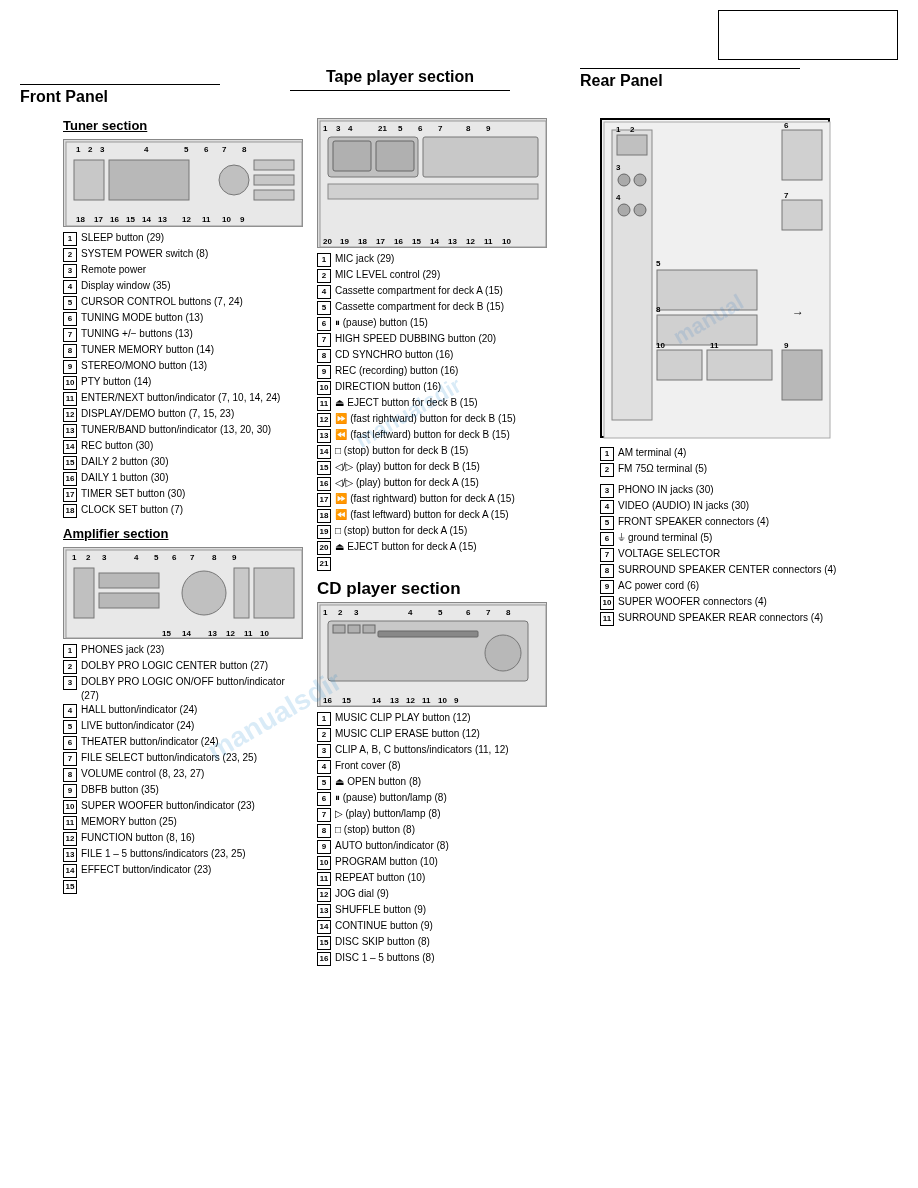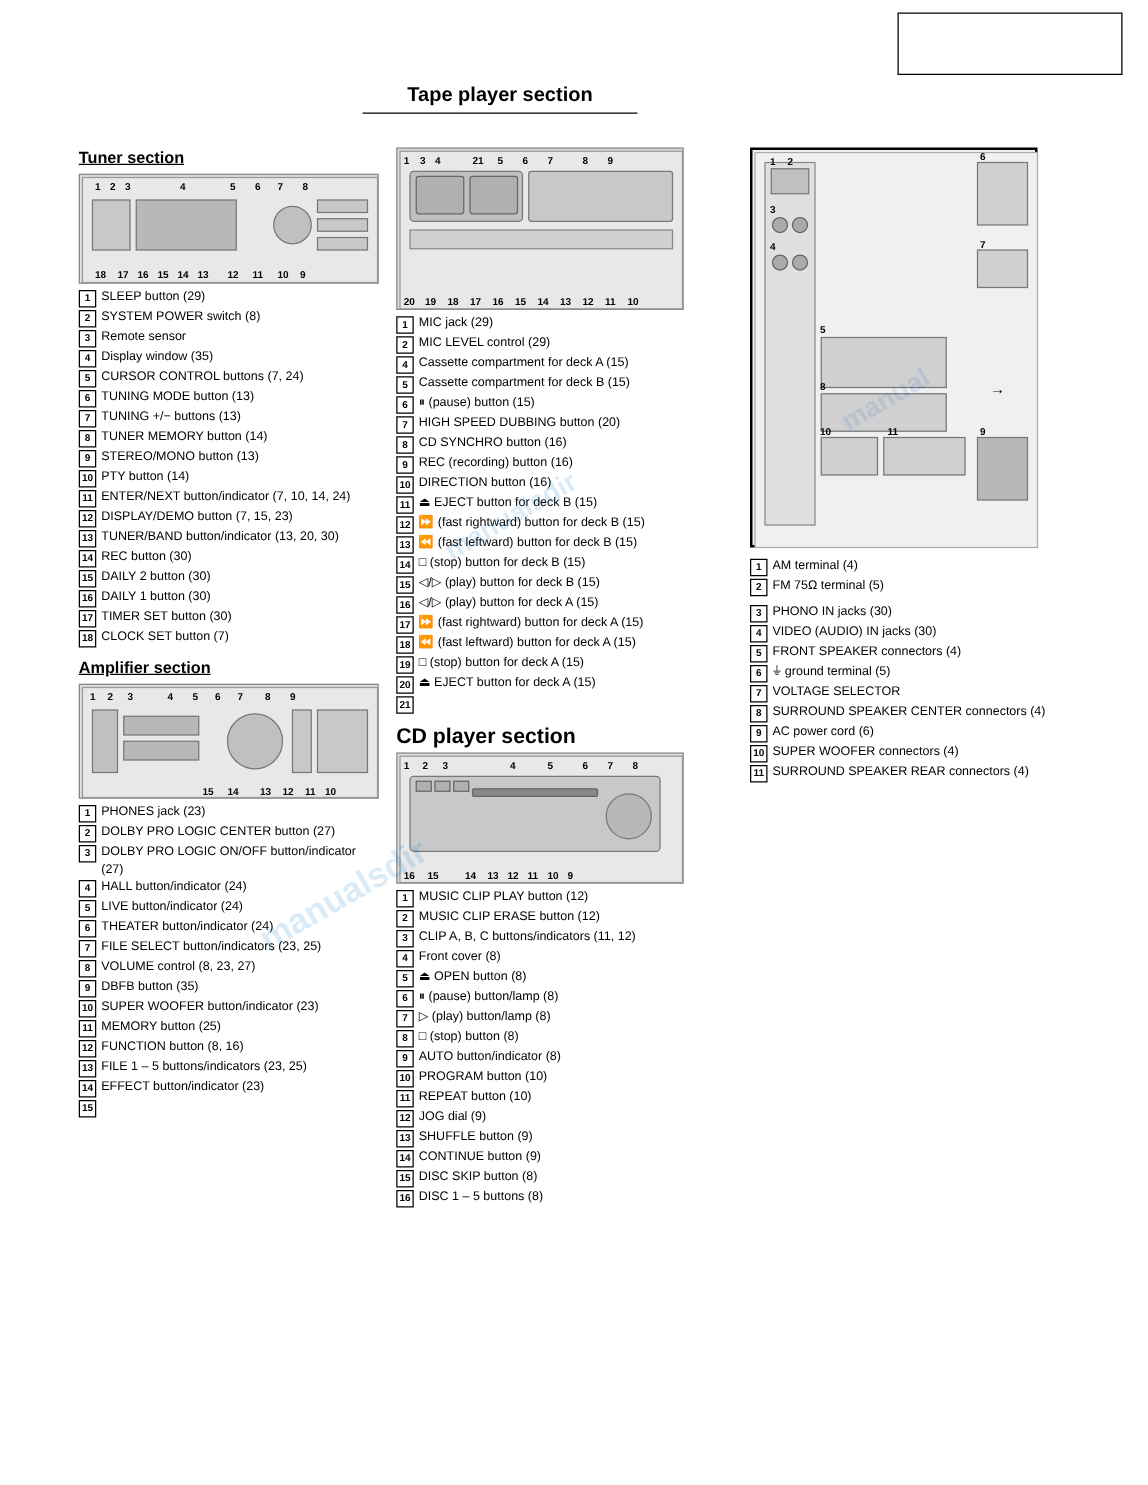--- a/index.html
+++ b/index.html
@@ -96,21 +96,29 @@
 
 <div class="page">
 
   <div class="top-right-box"></div>
 
   <div style="position:absolute; top:68px; left:290px;">
     <div class="tape-header">Tape player section</div>
     <hr style="border:none;border-top:1px solid #000;width:220px;margin:0;">
   </div>
 
-
+  <div style="position:absolute; top:68px; left:580px;">
+    <hr style="border:none;border-top:1.5px solid #000;width:220px;margin:0 0 3px 0;">
+    <span class="section-title-large">Rear Panel</span>
+  </div>
+
+  <div style="position:absolute; top:84px; left:20px;">
+    <hr style="border:none;border-top:1.5px solid #000;width:200px;margin:0 0 3px 0;">
+    <span class="section-title-large">Front Panel</span>
+  </div>
 
   <div style="display:flex; margin-top:108px; padding:0 20px; gap:0;">
 
     <div style="width:265px; flex-shrink:0;padding-left:23px;">
 
       <div class="section-title-underline">Tuner section</div>
 
       <div style="width:240px; height:88px; background:#ddd; border:1px solid #888; position:relative; margin-bottom:4px;">
         
         <svg width="240" height="88" xmlns="http://www.w3.org/2000/svg">
@@ -149,21 +157,21 @@
         <li>
             <span class="item-num">1</span>
             <span class="item-text">SLEEP button (29)</span>
           </li>
         <li>
             <span class="item-num">2</span>
             <span class="item-text">SYSTEM POWER switch (8)</span>
           </li>
         <li>
             <span class="item-num">3</span>
-            <span class="item-text">Remote sensor</span>
+            <span class="item-text">Remote power</span>
           </li>
         <li>
             <span class="item-num">4</span>
             <span class="item-text">Display window (35)</span>
           </li>
         <li>
             <span class="item-num">5</span>
             <span class="item-text">CURSOR CONTROL buttons (7, 24)</span>
           </li>
         <li>

